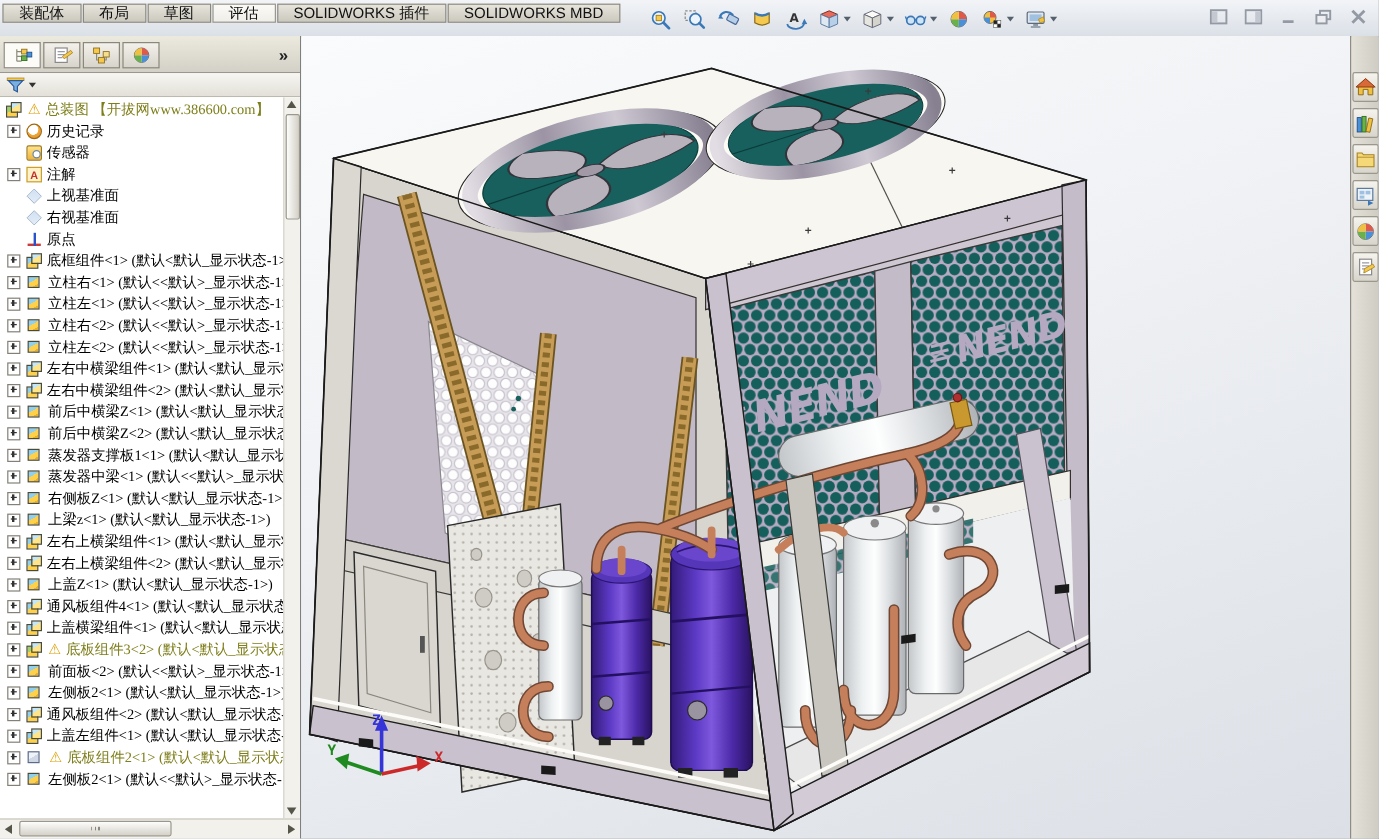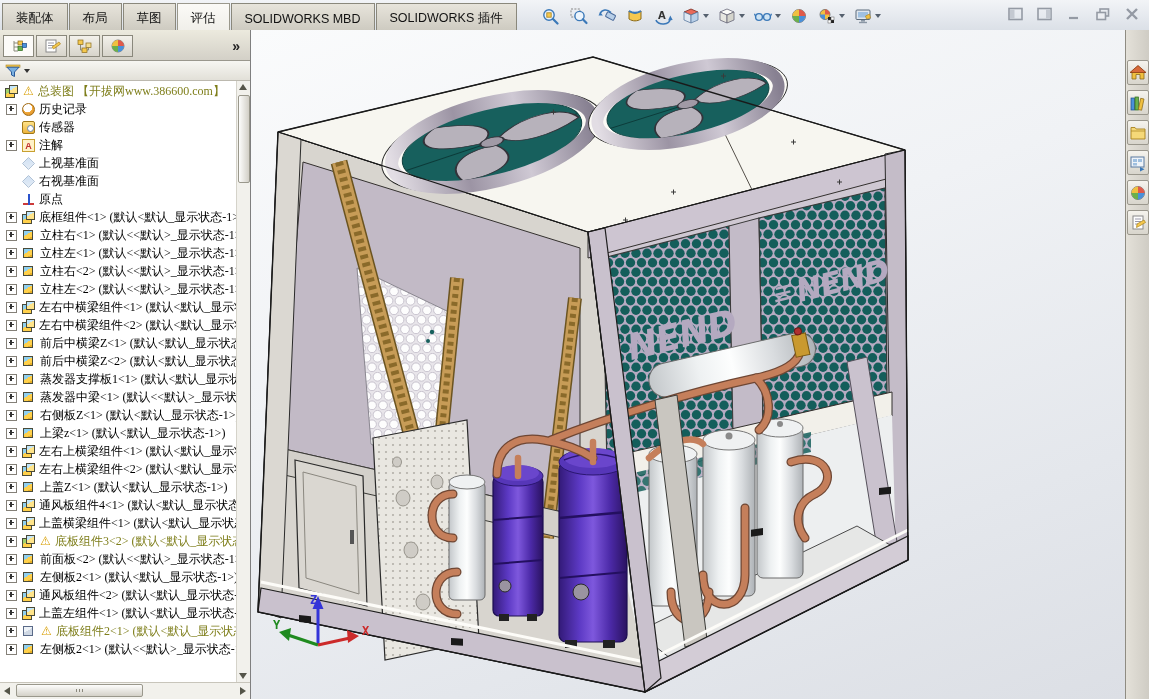--- a/index.html
+++ b/index.html
@@ -1,20 +1,20 @@
 <!DOCTYPE html>
 <html><head>
 <meta charset="utf-8">
 <style>
   html,body{margin:0;padding:0;background:#888;}
   #app{position:relative;width:1149px;height:699px;overflow:hidden;background:#dfe3e9;font-family:"Liberation Sans",sans-serif;-webkit-font-smoothing:antialiased;}
   
   .topbar{position:absolute;left:0;top:0;width:1149px;height:30px;background:linear-gradient(#f2f4f7,#dbe0e7);border-bottom:1px solid #98a0aa;}
   .cmd-tabs{position:absolute;left:2px;top:3px;display:flex;}
-  .ctab{height:31px;padding:0 13px;background:linear-gradient(#e7e4db,#cbc8be);border:1px solid #8a887c;margin-right:1px;font-size:12.5px;display:flex;align-items:center;color:#111;box-sizing:border-box;}
+  .ctab{height:16px;padding:0 13px;background:linear-gradient(#e7e4db,#cbc8be);border:1px solid #8a887c;margin-right:1px;font-size:12.5px;display:flex;align-items:center;color:#111;box-sizing:border-box;}
   .ctab.active{background:linear-gradient(#fbfaf7,#efeee8);border-color:#9a988c;}
   .viewbar{position:absolute;left:537px;top:2px;display:flex;align-items:center;}
   .vbtn{height:25px;display:flex;align-items:center;justify-content:center;padding:0 3px;border:1px solid transparent;border-radius:2px;}
   .vbtn svg{display:block;}
   .dd{width:0;height:0;border-left:3.5px solid transparent;border-right:3.5px solid transparent;border-top:4px solid #55606e;margin-left:2px;}
   .wincontrols{position:absolute;right:8px;top:6px;display:flex;gap:11px;align-items:center;}
   .wcbtn{width:18px;height:15px;display:flex;align-items:center;justify-content:center;}
   
   .leftpanel{position:absolute;left:0;top:30px;width:251px;bottom:0;background:#fff;border-right:1px solid #7f7f7f;display:flex;flex-direction:column;box-sizing:border-box;}
   .ptabs{height:27px;background:linear-gradient(#eceade,#d3d0c7);border-bottom:1px solid #9a978d;display:flex;align-items:center;padding:2px 3px 1px;flex:none;}
@@ -87,25 +87,25 @@
 
         <div class="ctab">
           <span>草图</span>
         </div>
 
         <div class="ctab active">
           <span>评估</span>
         </div>
 
         <div class="ctab">
+          <span>SOLIDWORKS 插件</span>
+        </div>
+
+        <div class="ctab">
           <span>SOLIDWORKS MBD</span>
-        </div>
-
-        <div class="ctab">
-          <span>SOLIDWORKS 插件</span>
         </div>
       </div>
 
     <div class="viewbar">
       <div class="vbtn">
         <svg width="20" height="18" viewBox="0 0 20 18">
             <circle cx="8" cy="8" r="5.2" fill="#ecf4fc" stroke="#3a78b8" stroke-width="1.4"></circle>
             <rect x="5.8" y="5.8" width="4.4" height="4.4" fill="#f5c84e" stroke="#a8821e" stroke-width="0.8"></rect>
             <line x1="12" y1="12" x2="16.5" y2="16.5" stroke="#3a78b8" stroke-width="2.2" stroke-linecap="round"></line>
           </svg>

